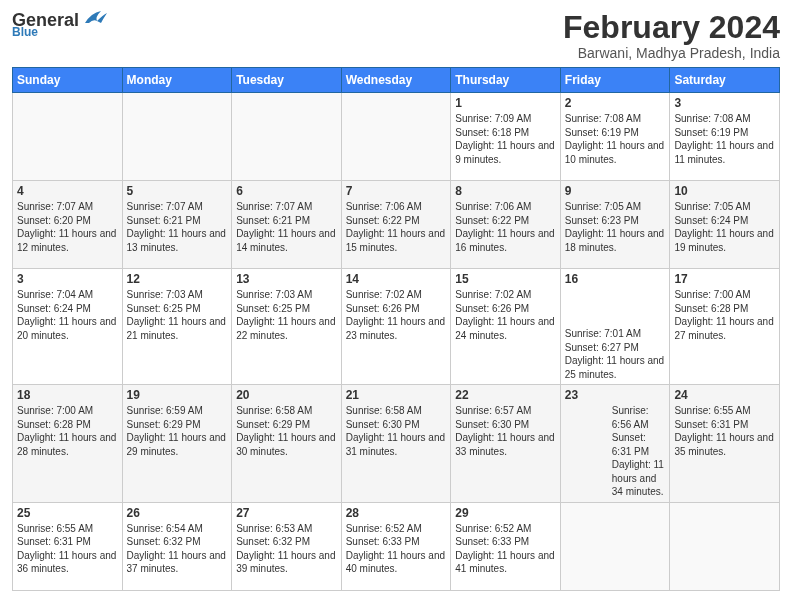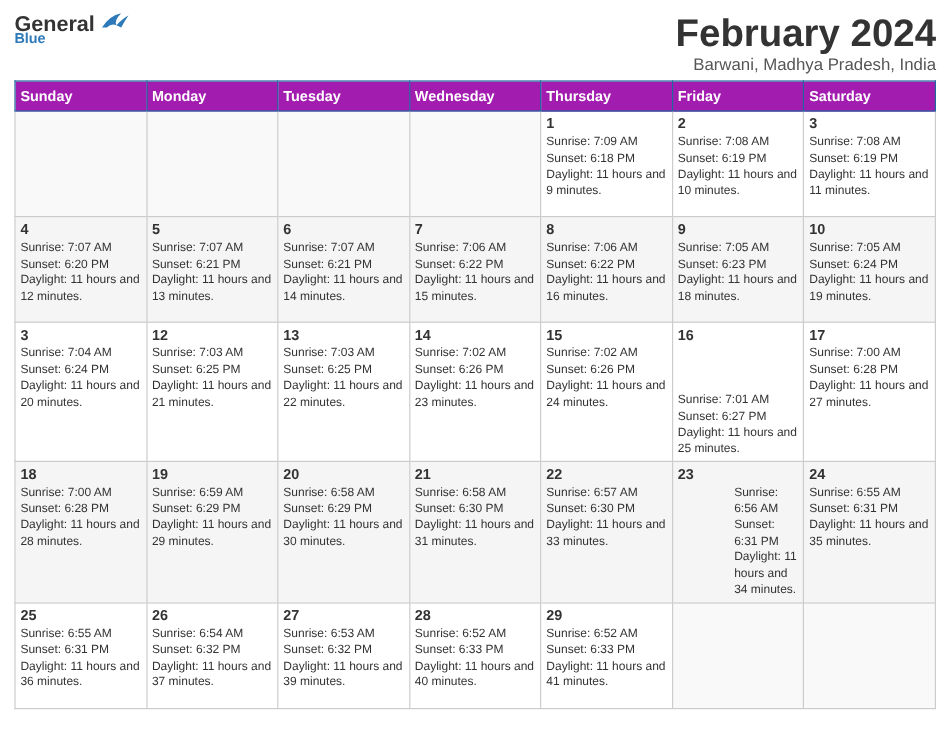--- a/index.html
+++ b/index.html
@@ -43,21 +43,21 @@
       color: #555;
     }
     .calendar {
       flex: 1;
       border: 1px solid #ccc;
       border-collapse: collapse;
       width: 100%;
       table-layout: fixed;
     }
     .calendar th {
-      background: #a21caf;
+      background: #3b82f6;
       color: #fff;
       font-size: 12px;
       font-weight: bold;
       padding: 5px 4px;
       text-align: left;
       border: 1px solid #2266a0;
     }
     .calendar td {
       border: 1px solid #ccc;
       vertical-align: top;

